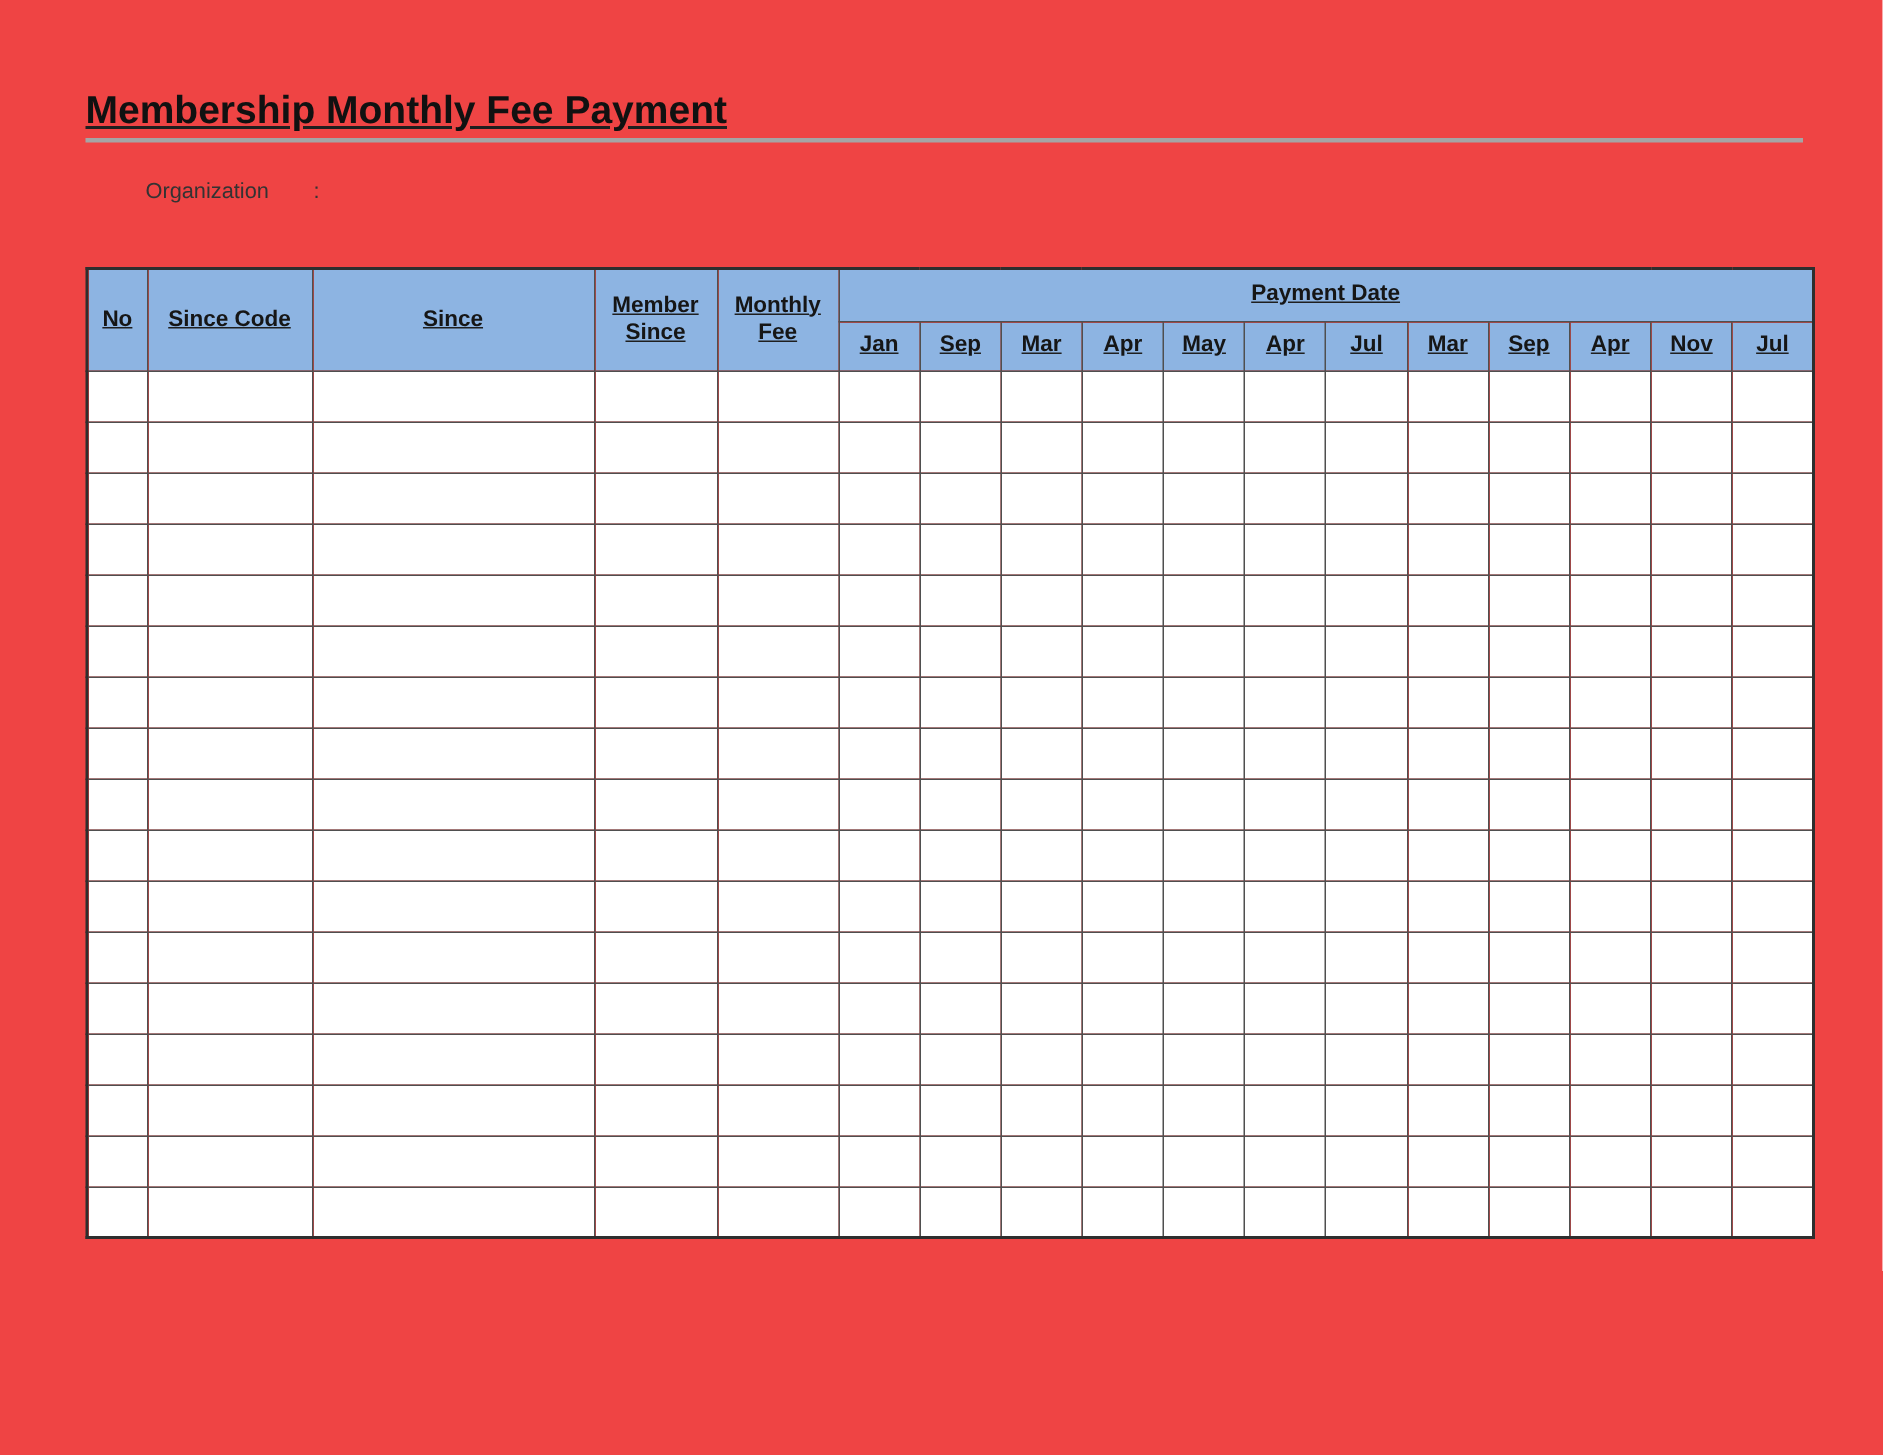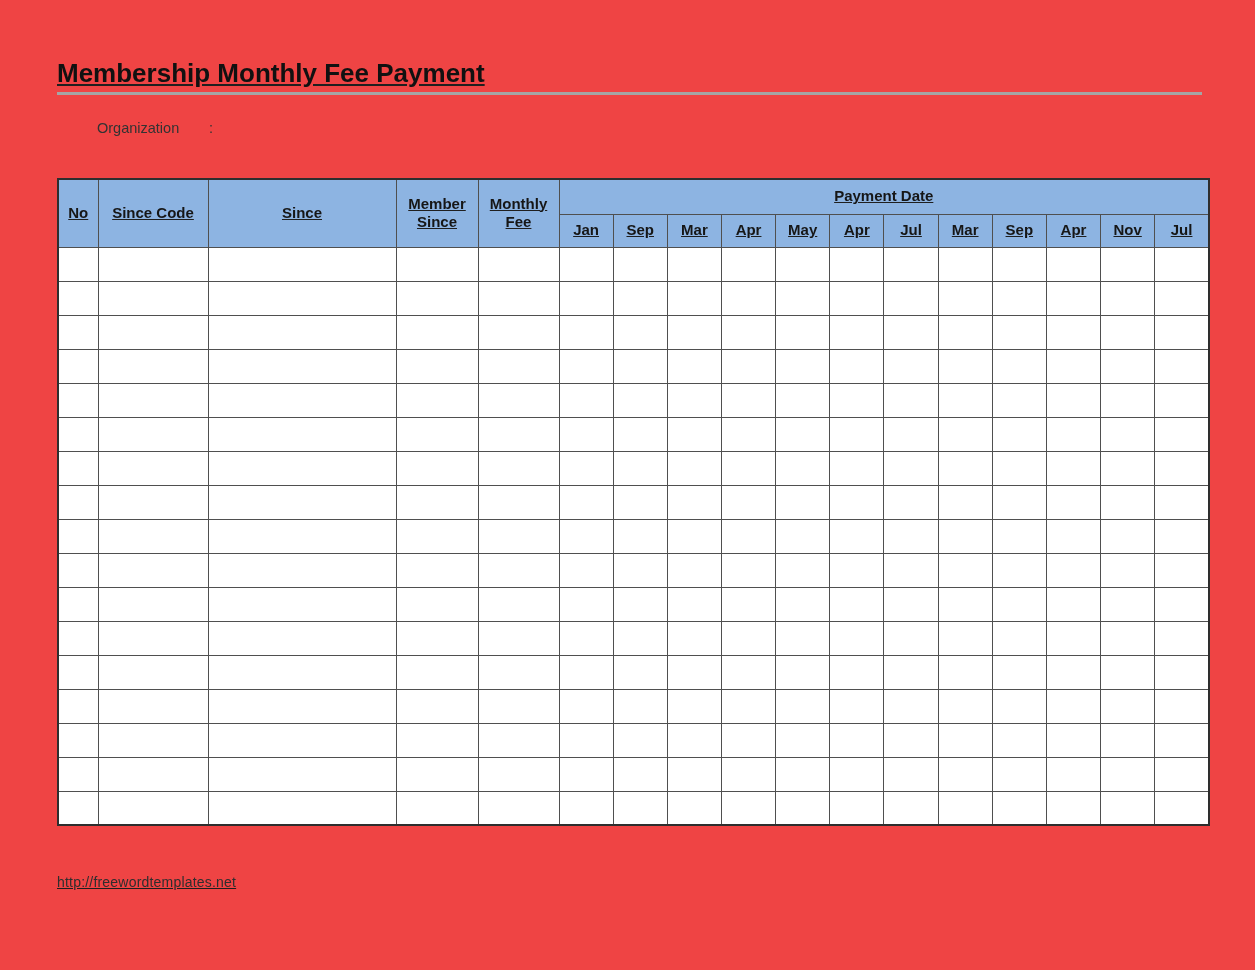--- a/index.html
+++ b/index.html
@@ -447,15 +447,14 @@
           <td></td>
           <td></td>
           <td></td>
           <td></td>
           <td></td>
           <td></td>
         </tr>
       </tbody>
   </table>
 
-  <div class="footer-link">http://freewordtemplates.net</div>
 
 </div>
 
 </body></html>

